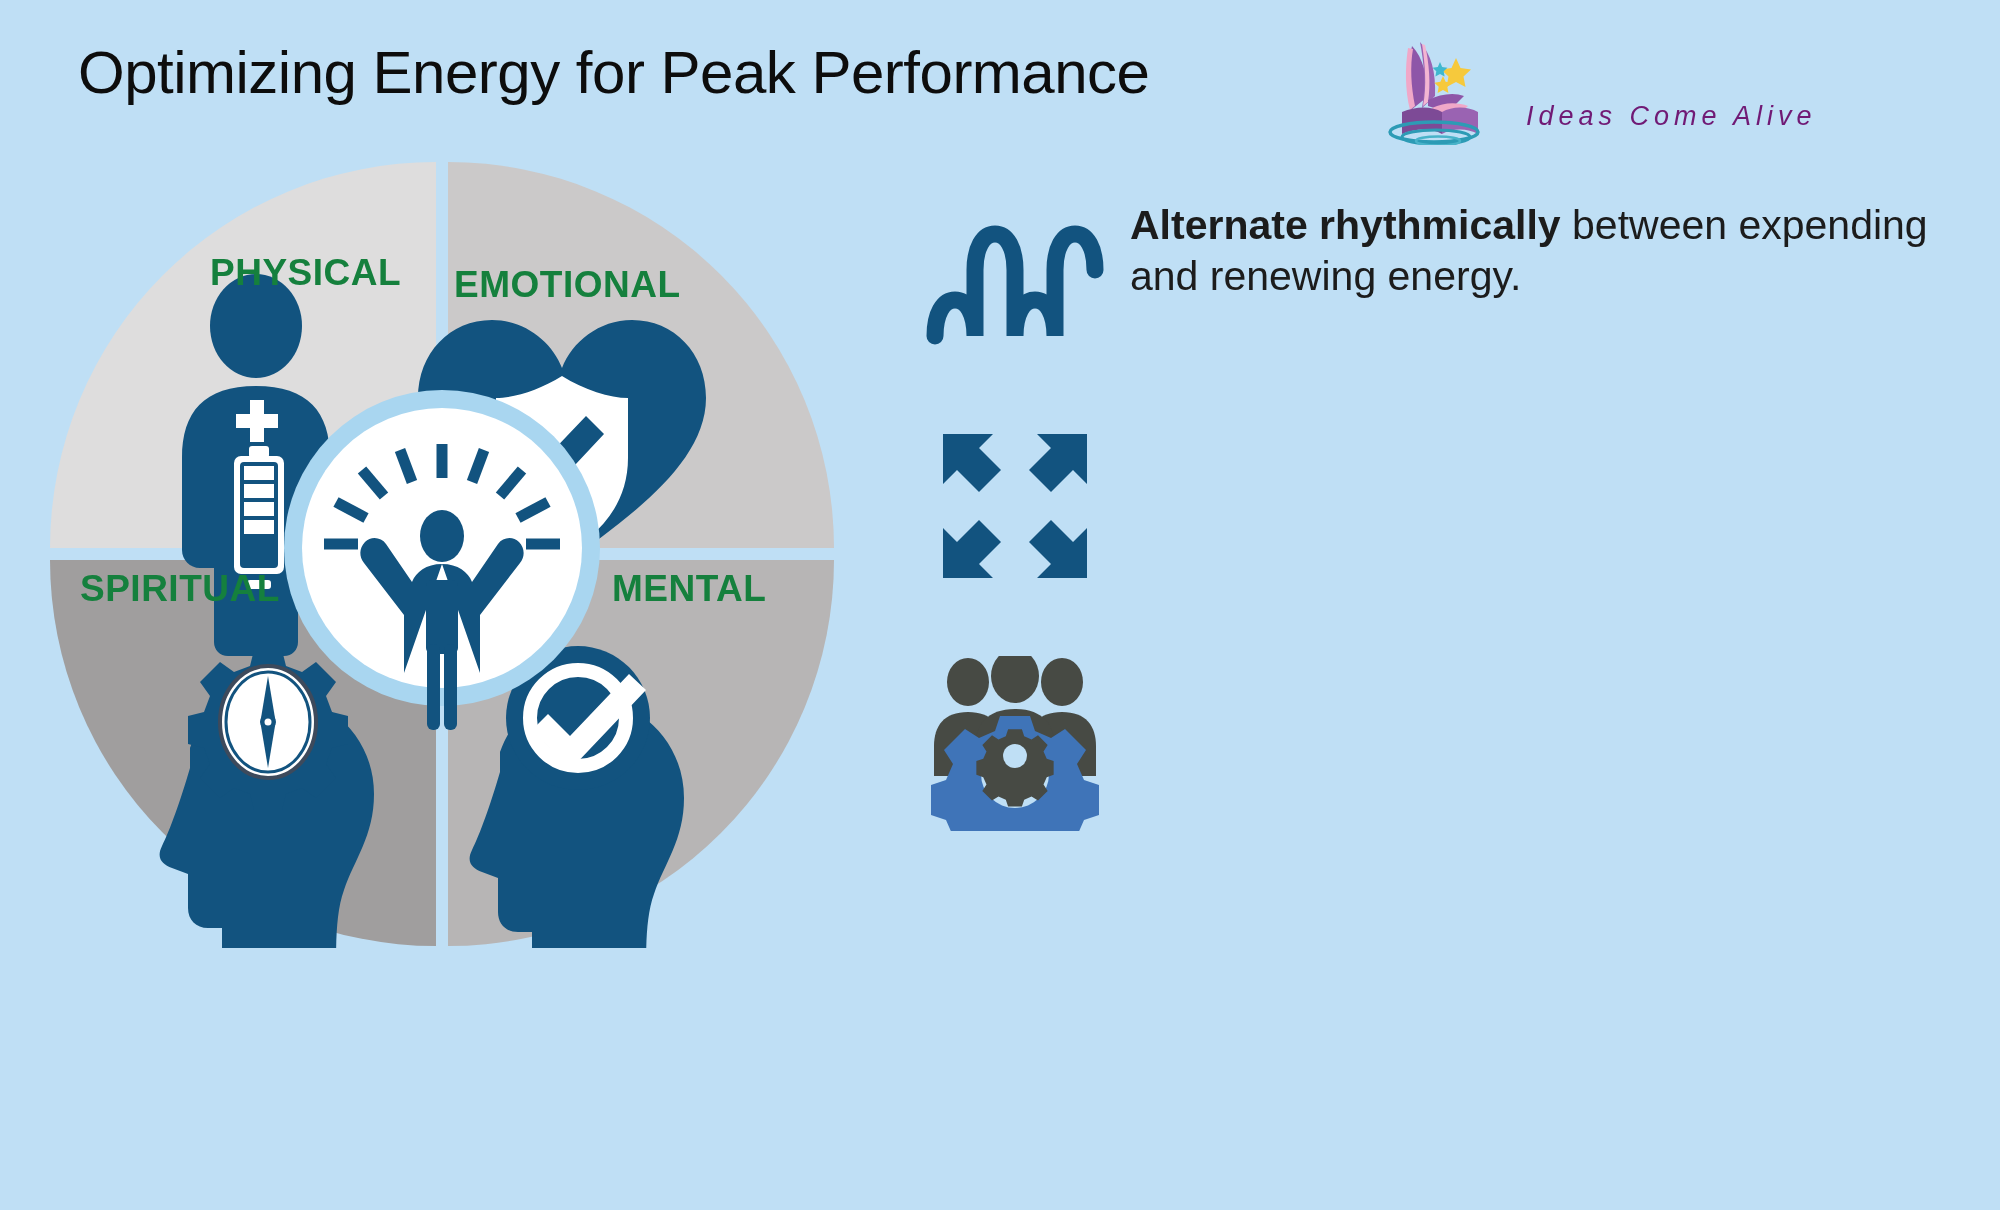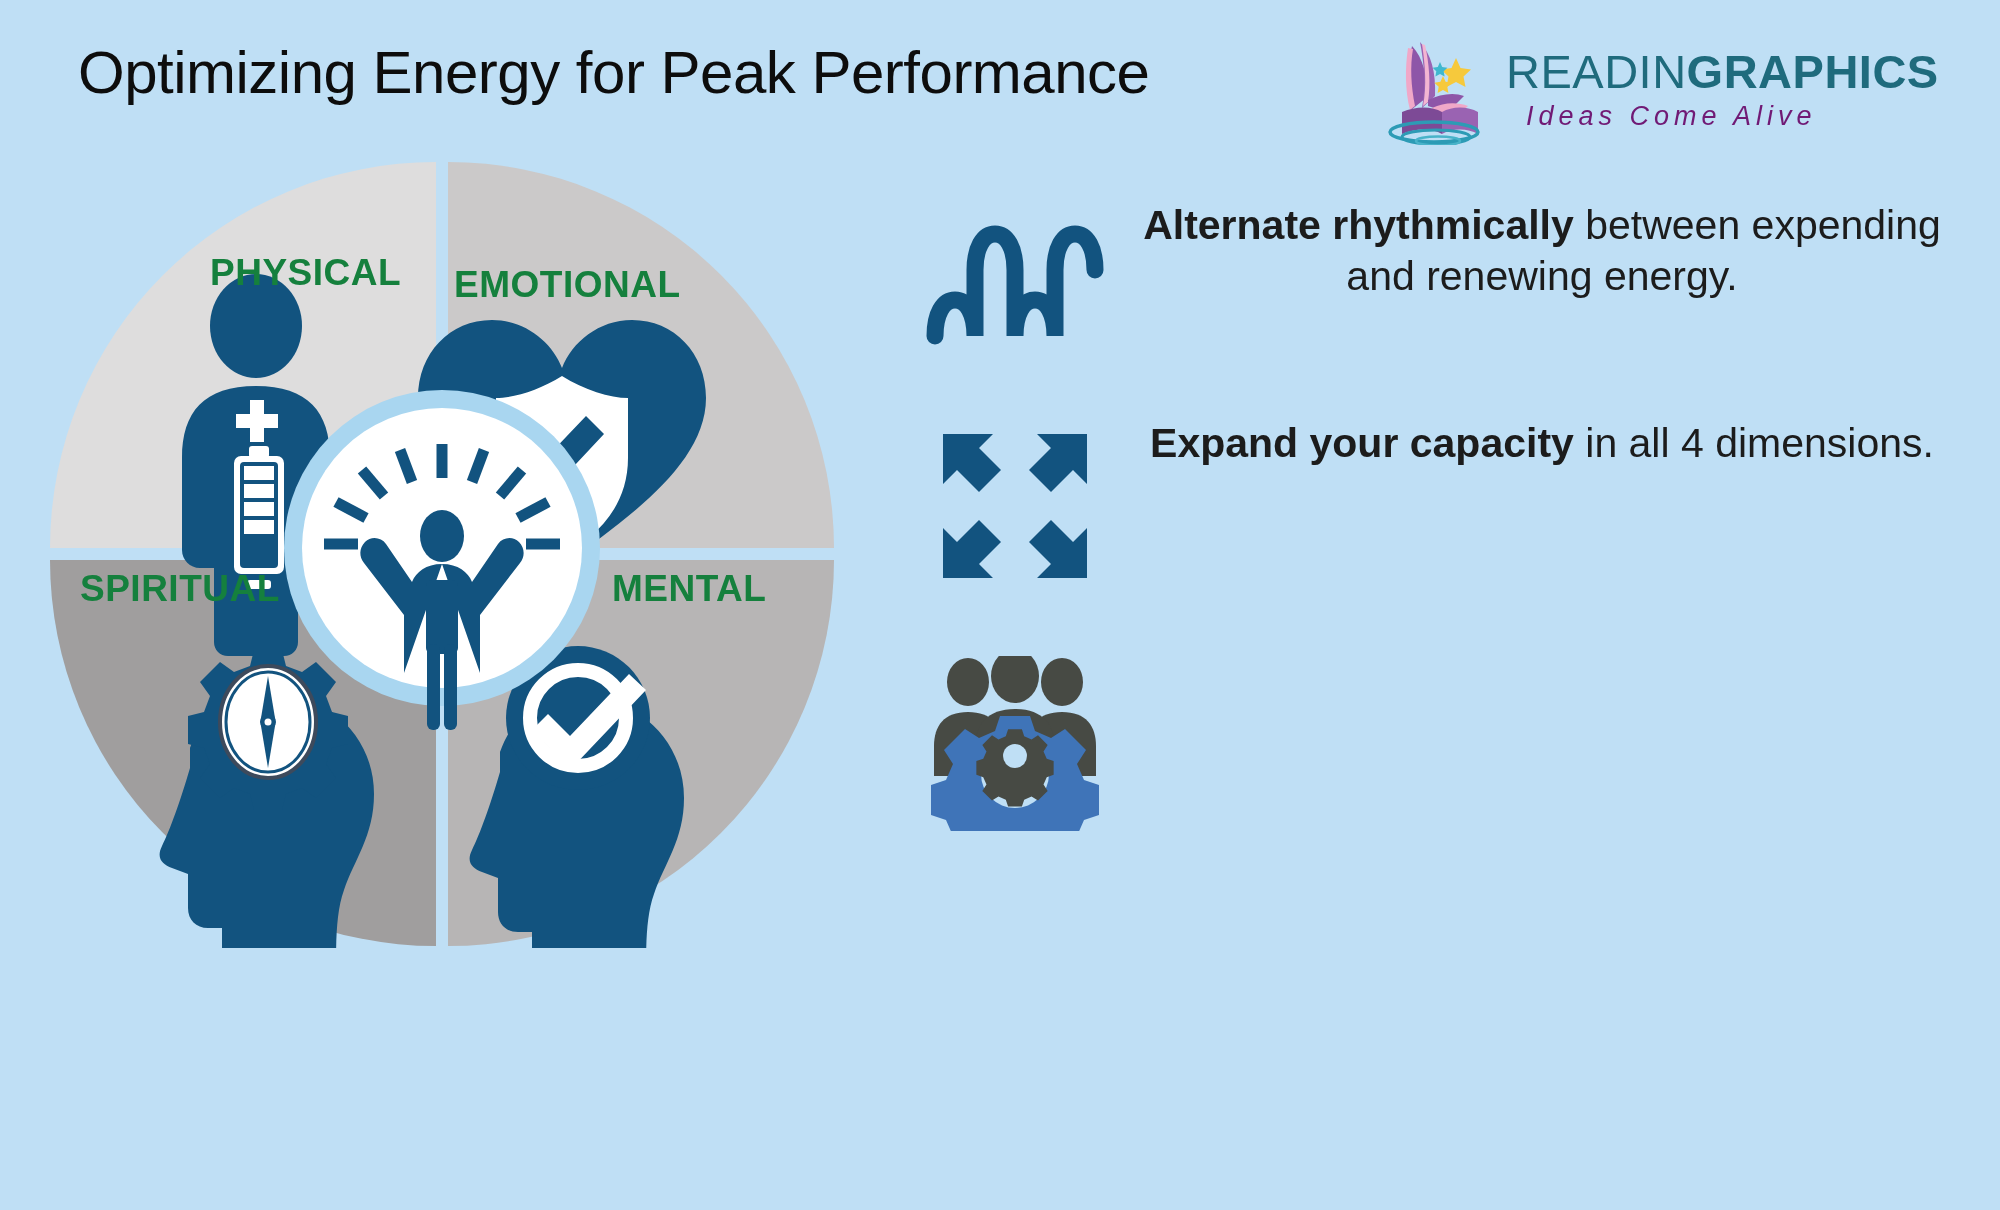--- a/index.html
+++ b/index.html
@@ -111,21 +111,21 @@
     display: flex;
     align-items: center;
     justify-content: center;
     padding-top: 8px;
   }
   .point-text {
     flex: 1 1 auto;
     font-size: 41px;
     line-height: 1.24;
     color: #1c1c1c;
-    text-align: center;
+    text-align: left;
     padding-right: 26px;
   }
   .point-text b { font-weight: bold; }
 
   #point-2 .point-text { padding-right: 30px; }
 </style>
 </head>
 <body>
 
 <div id="header">
@@ -148,21 +148,20 @@
 
       <ellipse cx="56" cy="92" rx="44" ry="10" fill="none" stroke="#2d9bb5" stroke-width="3.5"></ellipse>
       <ellipse cx="58" cy="97" rx="34" ry="7" fill="none" stroke="#2d9bb5" stroke-width="3"></ellipse>
       <ellipse cx="60" cy="101" rx="22" ry="4.5" fill="none" stroke="#49b3c9" stroke-width="2.5"></ellipse>
 
       <path d="M78 18 l4.5 10 10.5 1.5 -7.5 7 2 10.5 -9.5 -5 -9.5 5 2 -10.5 -7.5 -7 10.5 -1.5 Z" fill="#f6c93c"></path>
       <path d="M65 36 l2.6 5.8 6.1 0.9 -4.4 4.1 1.1 6.1 -5.4 -2.9 -5.4 2.9 1.1 -6.1 -4.4 -4.1 6.1 -0.9 Z" fill="#f6c93c"></path>
       <path d="M62 22 l2.2 5 5.2 0.7 -3.7 3.5 0.9 5.2 -4.6 -2.4 -4.6 2.4 0.9 -5.2 -3.7 -3.5 5.2 -0.7 Z" fill="#3fb8cf"></path>
     </svg>
 
-    <div id="logo-wordmark"><span class="lw-light">READIN</span><span class="lw-bold">GRAPHICS</span></div>
 
     <div id="logo-tagline">Ideas Come Alive</div>
   </div>
 </div>
 
 <div id="wheel">
 
   <svg viewBox="0 0 800 800" width="800" height="800">
 
     <g>
@@ -278,21 +277,20 @@
           <path d="M8 8 L58 8 L44 22 L66 44 L44 66 L22 44 L8 58 Z"></path>
 
           <path d="M152 8 L102 8 L116 22 L94 44 L116 66 L138 44 L152 58 Z"></path>
 
           <path d="M8 152 L58 152 L44 138 L66 116 L44 94 L22 116 L8 102 Z"></path>
 
           <path d="M152 152 L102 152 L116 138 L94 116 L116 94 L138 116 L152 102 Z"></path>
         </g>
       </svg>
     </div>
-    <div class="point-text"><b>Expand your capacity</b><span> in all 4 dimensions.</span></div>
   </div>
 
   <div class="point-row" id="point-2">
     <div class="point-icon">
       <svg width="190" height="175" viewBox="0 0 190 175">
 
         <g fill="#474a44">
           <ellipse cx="48" cy="26" rx="21" ry="24"></ellipse>
           <path d="M48 56 c-24 0 -34 14 -34 34 l0 30 68 0 0 -30 c0 -20 -10 -34 -34 -34 Z"></path>
           <ellipse cx="142" cy="26" rx="21" ry="24"></ellipse>

